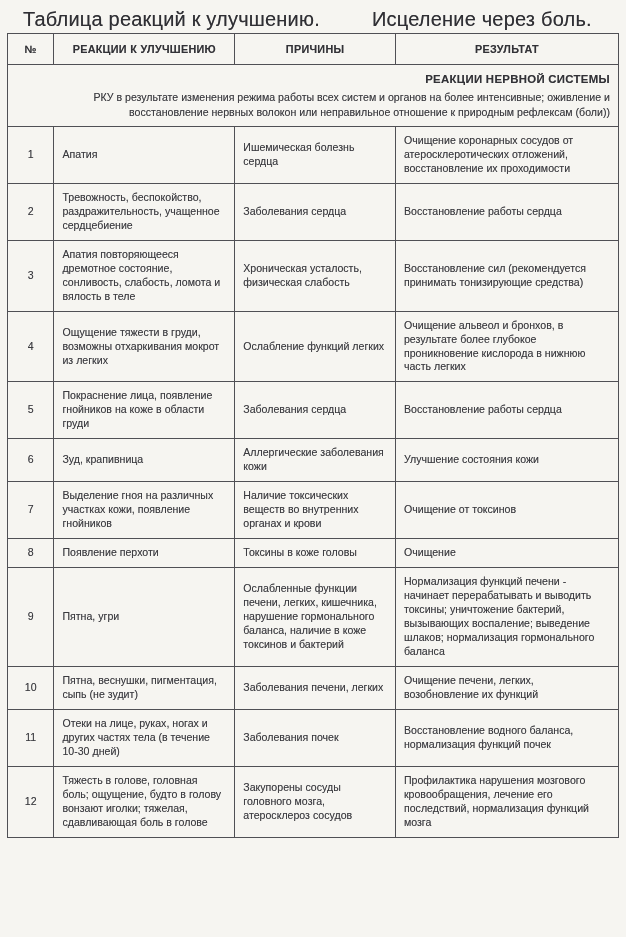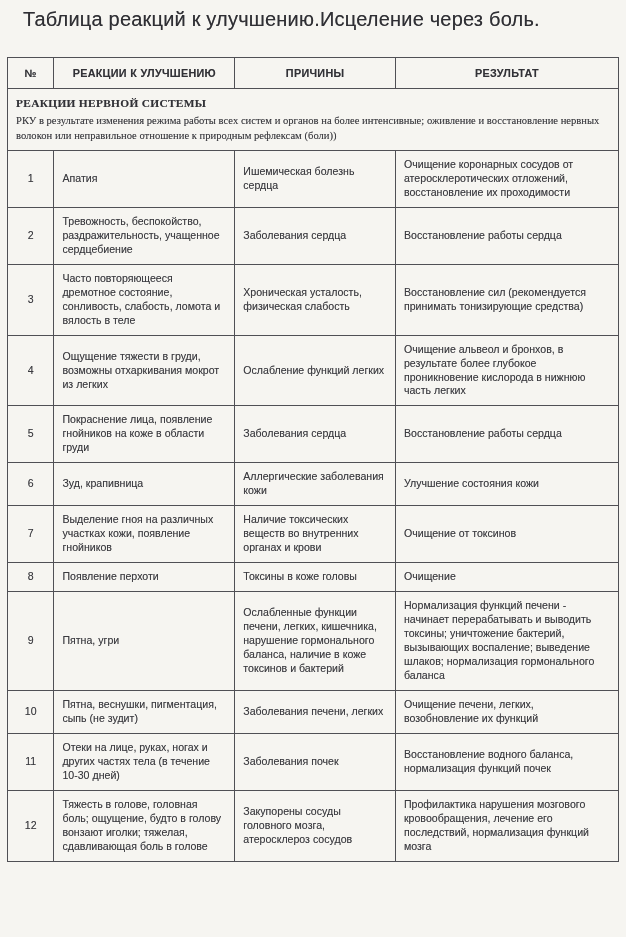--- a/index.html
+++ b/index.html
@@ -17,21 +17,22 @@
   }
   .page {
     width: 612px;
     margin: 0 auto;
     padding-top: 8px;
   }
   .title-row {
     display: flex;
     align-items: center;
     padding-left: 16px;
-    margin-bottom: 26px;
+    margin-bottom: 2px;
+    gap: 52px;
   }
   .title-main, .title-sub {
     font-size: 20px;
     letter-spacing: 0.2px;
     color: #2f2f34;
     text-shadow: 0 0 0.5px rgba(47,47,52,0.55);
     white-space: nowrap;
   }
   table.reactions {
     width: 612px;
@@ -58,23 +59,22 @@
     text-align: center;
     padding: 8px 4px;
     letter-spacing: 0.3px;
     color: #323237;
   }
   td.num-cell {
     text-align: center;
     font-size: 11px;
   }
   td.section-cell {
-    text-align: left;
+    text-align: right;
     padding: 8px 26px 9px 26px;
-    font-family: Liberation Serif, serif;
   }
   .section-title {
     font-weight: bold;
     font-size: 11.4px;
     letter-spacing: 0.3px;
     color: #323237;
     margin-bottom: 3px;
   }
   .section-subtitle {
     font-size: 10.6px;
@@ -123,21 +123,21 @@
           <td class="result-cell">Очищение коронарных сосудов от атеросклеротических отложений, восстановление их проходимости</td>
         </tr>
         <tr>
           <td class="num-cell">2</td>
           <td class="reaction-cell">Тревожность, беспокойство, раздражительность, учащенное сердцебиение</td>
           <td class="cause-cell">Заболевания сердца</td>
           <td class="result-cell">Восстановление работы сердца</td>
         </tr>
         <tr>
           <td class="num-cell">3</td>
-          <td class="reaction-cell">Часто повторяющееся дремотное состояние, сонливость, слабость, ломота и вялость в теле</td>
+          <td class="reaction-cell">Апатия повторяющееся дремотное состояние, сонливость, слабость, ломота и вялость в теле</td>
           <td class="cause-cell">Хроническая усталость, физическая слабость</td>
           <td class="result-cell">Восстановление сил (рекомендуется принимать тонизирующие средства)</td>
         </tr>
         <tr>
           <td class="num-cell">4</td>
           <td class="reaction-cell">Ощущение тяжести в груди, возможны отхаркивания мокрот из легких</td>
           <td class="cause-cell">Ослабление функций легких</td>
           <td class="result-cell">Очищение альвеол и бронхов, в результате более глубокое проникновение кислорода в нижнюю часть легких</td>
         </tr>
         <tr>

